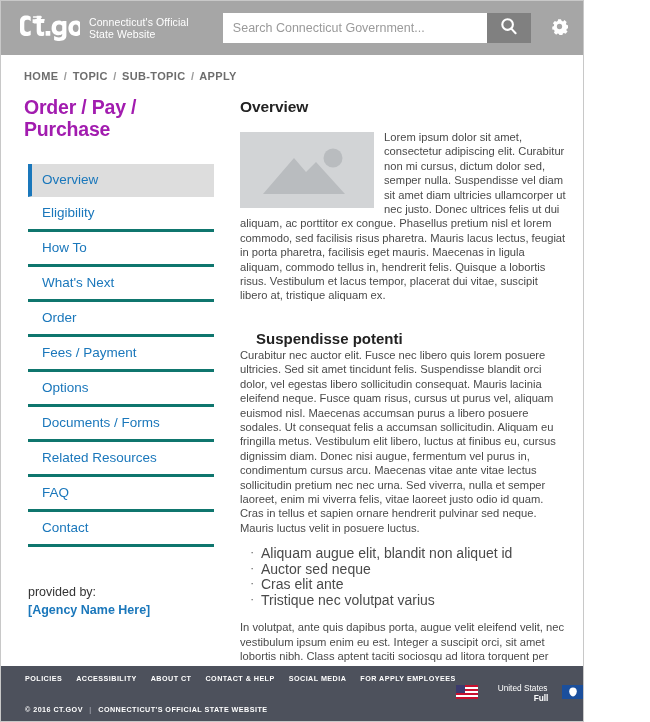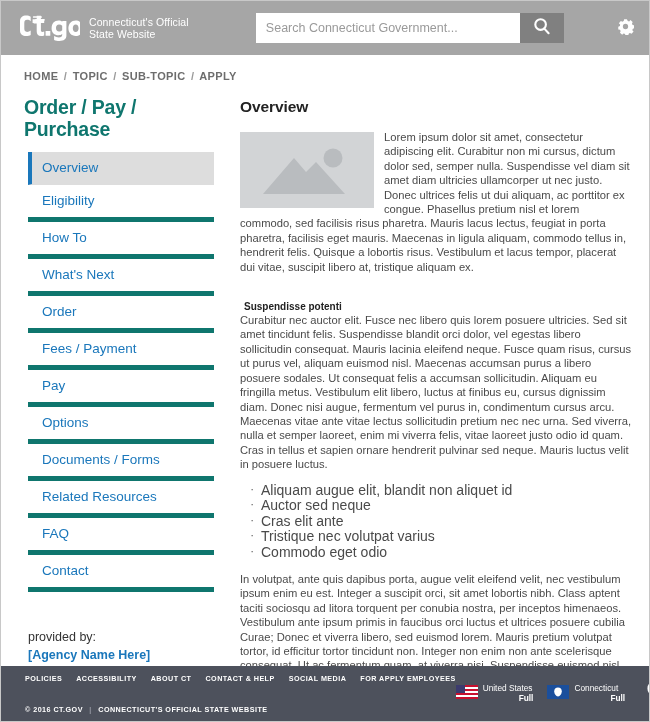--- a/index.html
+++ b/index.html
@@ -9,21 +9,21 @@
     background: #ffffff;
   }
   body {
     width: 650px;
     height: 722px;
     font-family: "Liberation Sans", sans-serif;
     overflow: hidden;
     position: relative;
   }
   .page {
-    width: 650px;
+    width: 584px;
     height: 722px;
     position: relative;
     background: #ffffff;
     box-sizing: border-box;
   }
 
   
   .header {
     height: 56px;
     background: #a6a6a6;
@@ -110,38 +110,38 @@
   .content-wrap {
     display: flex;
     padding: 14px 18px 0 24px;
     box-sizing: border-box;
   }
   .sidebar {
     width: 196px;
     flex: 0 0 196px;
   }
   .page-title {
-    color: #0f766e;
+    color: #a21caf;
     font-size: 19.5px;
     font-weight: bold;
     letter-spacing: -0.2px;
-    margin: 0 0 12px 0;
+    margin: 0 0 24px 0;
     line-height: 22px;
   }
   .nav-list {
     list-style: none;
     margin: 0 0 0 4px;
     padding: 0;
     width: 186px;
   }
   .nav-item {
     font-size: 13.5px;
     color: #1a77bb;
     padding: 8px 0 8px 14px;
-    border-bottom: 5px solid #0f766e;
+    border-bottom: 3px solid #0f766e;
     cursor: pointer;
     line-height: 16px;
   }
   .nav-item.active {
     background: #dddddd;
     border-left: 4px solid #1a77bb;
     padding-left: 10px;
     border-bottom: 1px solid #dddddd;
   }
   .provided-by {
@@ -165,23 +165,23 @@
     padding-top: 2px;
   }
   .main h2 {
     font-size: 15.5px;
     color: #222222;
     margin: 0 0 14px 0;
     font-weight: bold;
     letter-spacing: -0.1px;
   }
   .main h3 {
-    font-size: 10px;
+    font-size: 15px;
     color: #222222;
-    margin: 16px 0 1px 4px;
+    margin: 16px 0 1px 16px;
     font-weight: bold;
   }
   .main p {
     font-size: 11.2px;
     line-height: 14.4px;
     color: #4a4a4a;
     margin: 0 0 11px 0;
     text-align: left;
   }
   .intro-block::after { content: ""; display: block; clear: both; }
@@ -259,21 +259,21 @@
   .footer-right {
     flex: 1 1 auto;
     display: flex;
     align-items: center;
     justify-content: flex-end;
     gap: 14px;
   }
   .flag-item {
     display: flex;
     align-items: center;
-    gap: 5px;
+    gap: 20px;
     cursor: pointer;
   }
   .flag-label {
     color: #ffffff;
     font-size: 8.3px;
     line-height: 9.5px;
     white-space: pre-line;
   }
   .flag-label b { font-weight: bold; display: block; padding-left: 36px; }
   .ct-logo {
@@ -373,21 +373,20 @@
     <div class="sidebar">
       <h1 class="page-title">Order / Pay / Purchase</h1>
 
       <ul class="nav-list">
         <li class="nav-item active">Overview</li>
         <li class="nav-item">Eligibility</li>
         <li class="nav-item">How To</li>
         <li class="nav-item">What's Next</li>
         <li class="nav-item">Order</li>
         <li class="nav-item">Fees / Payment</li>
-        <li class="nav-item">Pay</li>
         <li class="nav-item">Options</li>
         <li class="nav-item">Documents / Forms</li>
         <li class="nav-item">Related Resources</li>
         <li class="nav-item">FAQ</li>
         <li class="nav-item">Contact</li>
       </ul>
 
       <div class="provided-by">
         <span>provided by:</span>
         <span class="agency-name">[Agency Name Here]</span>
@@ -408,21 +407,20 @@
       </div>
 
       <h3>Suspendisse potenti</h3>
       <p>Curabitur nec auctor elit. Fusce nec libero quis lorem posuere ultricies. Sed sit amet tincidunt felis. Suspendisse blandit orci dolor, vel egestas libero sollicitudin consequat. Mauris lacinia eleifend neque. Fusce quam risus, cursus ut purus vel, aliquam euismod nisl. Maecenas accumsan purus a libero posuere sodales. Ut consequat felis a accumsan sollicitudin. Aliquam eu fringilla metus. Vestibulum elit libero, luctus at finibus eu, cursus dignissim diam. Donec nisi augue, fermentum vel purus in, condimentum cursus arcu. Maecenas vitae ante vitae lectus sollicitudin pretium nec nec urna. Sed viverra, nulla et semper laoreet, enim mi viverra felis, vitae laoreet justo odio id quam. Cras in tellus et sapien ornare hendrerit pulvinar sed neque. Mauris luctus velit in posuere luctus.</p>
 
       <ul class="bullets">
         <li>Aliquam augue elit, blandit non aliquet id</li>
         <li>Auctor sed neque</li>
         <li>Cras elit ante</li>
         <li>Tristique nec volutpat varius</li>
-        <li>Commodo eget odio</li>
       </ul>
 
       <p>In volutpat, ante quis dapibus porta, augue velit eleifend velit, nec vestibulum ipsum enim eu est. Integer a suscipit orci, sit amet lobortis nibh. Class aptent taciti sociosqu ad litora torquent per conubia nostra, per inceptos himenaeos. Vestibulum ante ipsum primis in faucibus orci luctus et ultrices posuere cubilia Curae; Donec et viverra libero, sed euismod lorem. Mauris pretium volutpat tortor, id efficitur tortor tincidunt non. Integer non enim non ante scelerisque consequat. Ut ac fermentum quam, at viverra nisi. Suspendisse euismod nisl ac ex euismod venenatis.</p>
     </div>
   </div>
 
   <div class="footer">
     <div class="footer-left">
       <div class="footer-links">
         <span>POLICIES</span>

